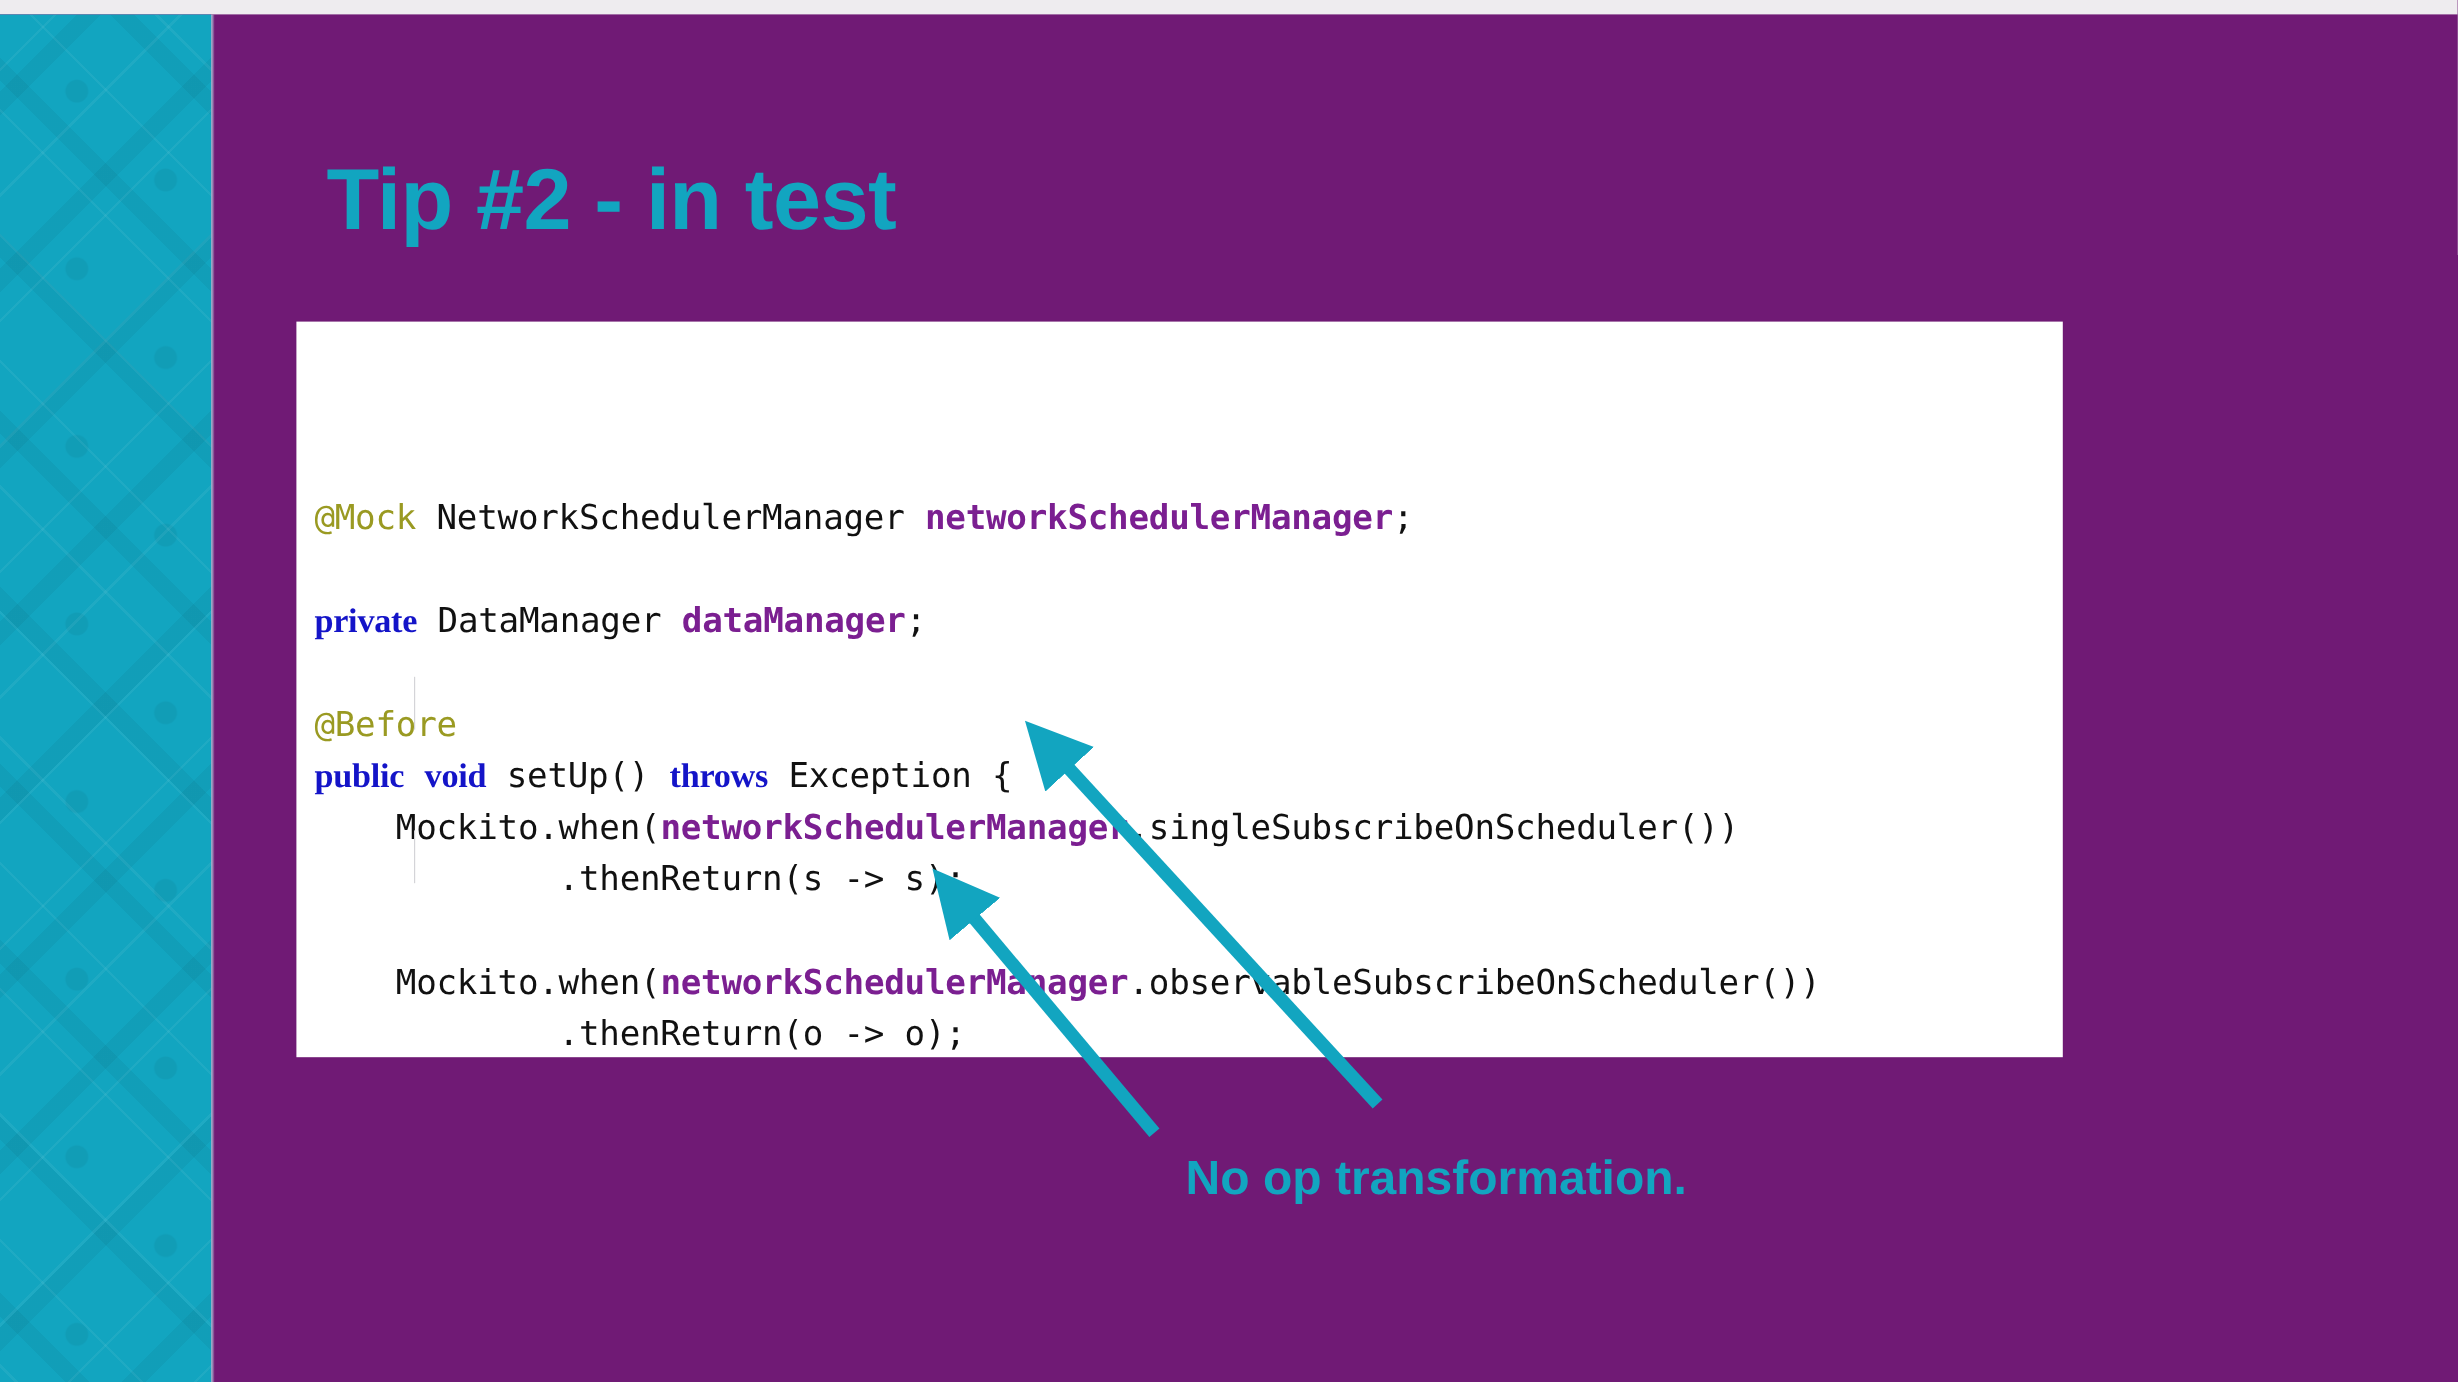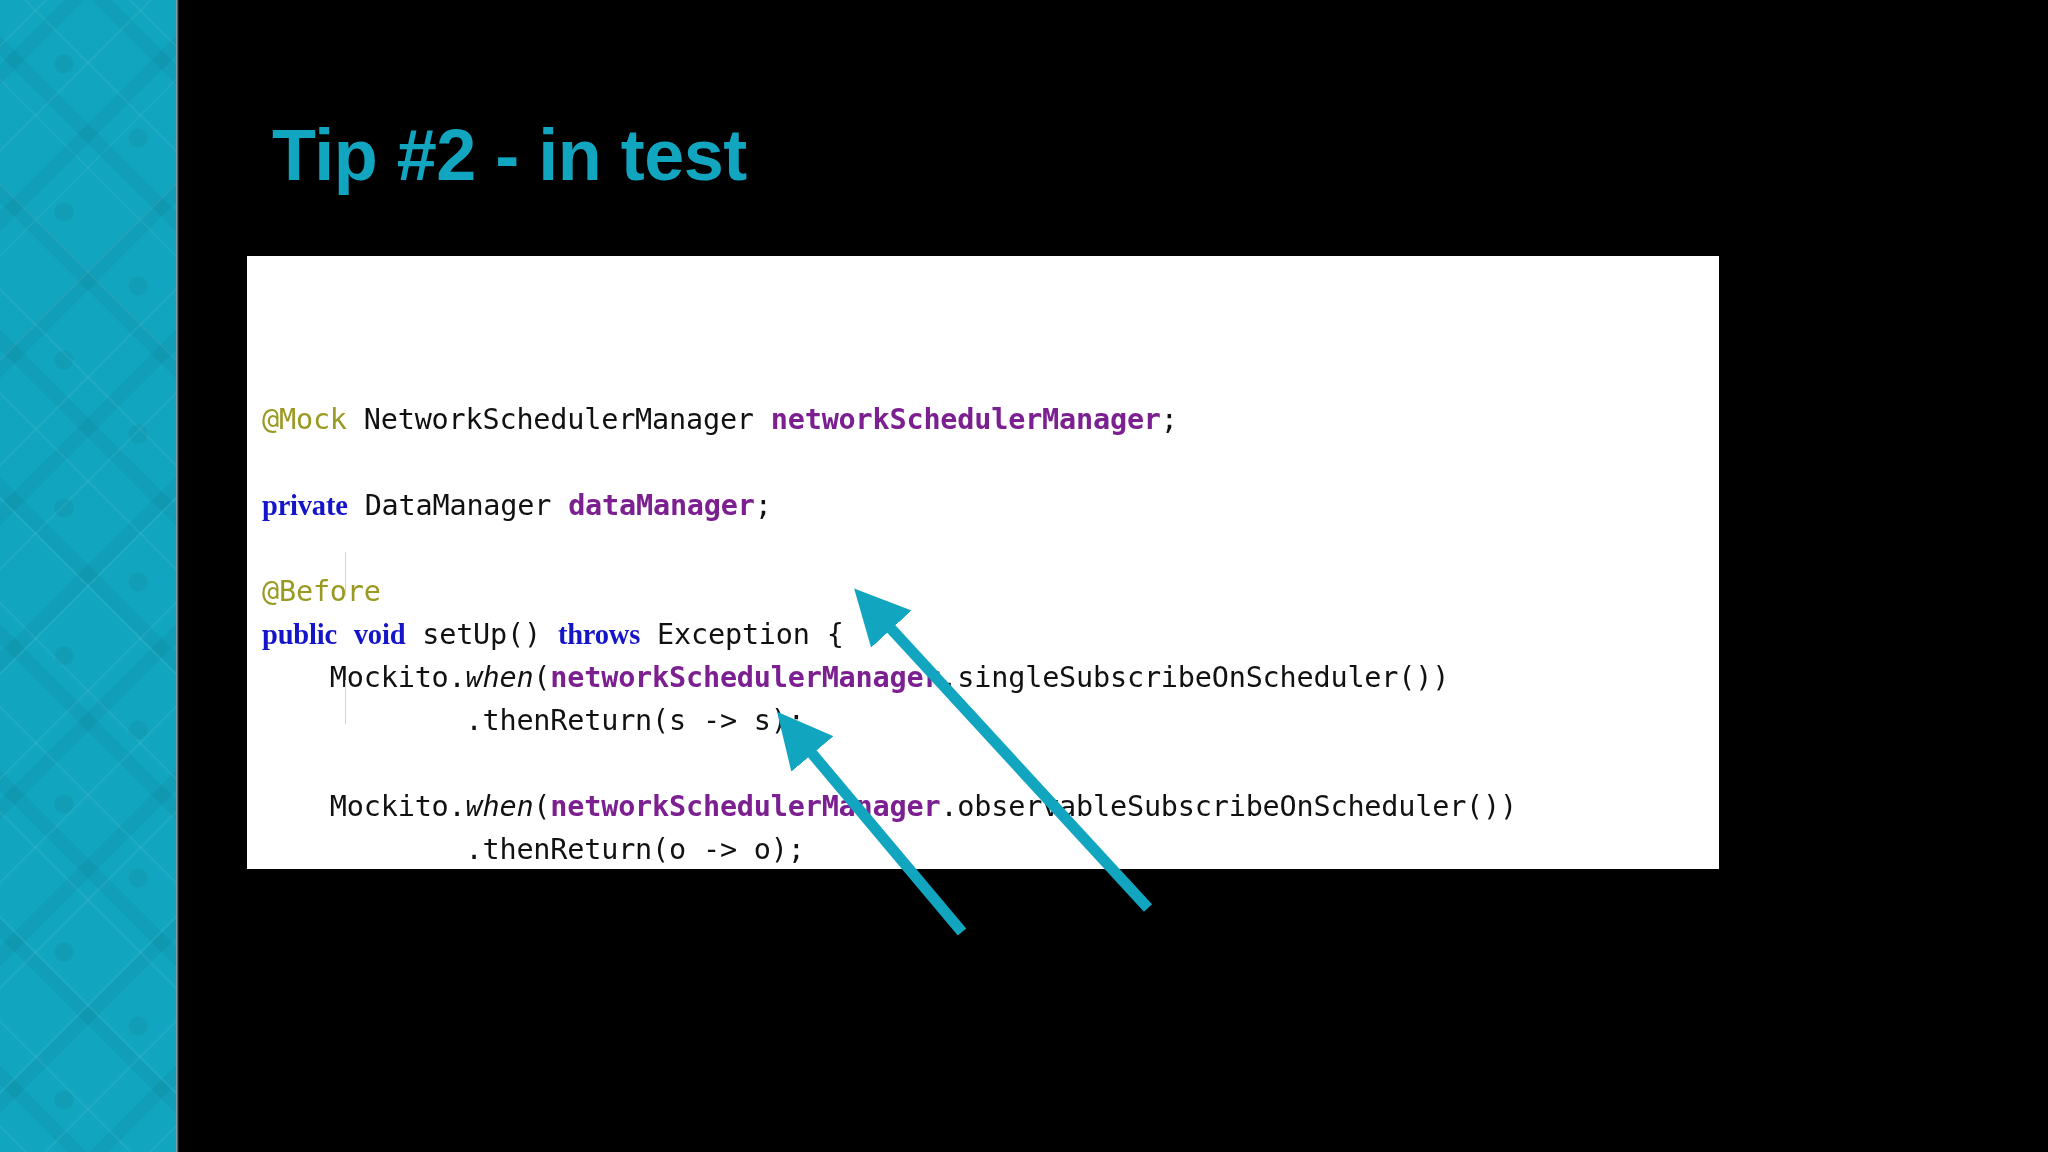--- a/index.html
+++ b/index.html
@@ -12,22 +12,23 @@
     background: #eeecef;
     font-family: "Liberation Sans", sans-serif;
     overflow: hidden;
     position: relative;
   }
 
   
   .slide {
     position: absolute;
     inset: 0;
-    background: #000000;
+    background: #701a75;
     overflow: hidden;
+    margin-top: 12px;
   }
 
   
   .sidebar {
     position: absolute;
     left: 0;
     top: 0;
     width: 176px;
     height: 1152px;
     background: #12a5c0;
@@ -104,21 +105,21 @@
     width: 1px;
     background: #d4d4d8;
   }
 
   
   .t-ann   { color: #9a9a22; }            
   .t-kw    { color: #1414c8; font-weight: bold; font-family: Liberation Serif, serif; }  
   .t-type  { color: #111111; }            
   .t-var   { color: #7b1f91; font-weight: bold; }  
   .t-plain { color: #111111; }
-  .t-italic{ color: #111111; font-style: italic; }
+  .t-italic{ color: #111111; }
 
   
   .arrows {
     position: absolute;
     left: 0; top: 0;
     width: 2048px; height: 1152px;
     pointer-events: none;
   }
 
   
@@ -157,14 +158,15 @@
   <svg class="arrows" viewBox="0 0 2048 1152" xmlns="http://www.w3.org/2000/svg">
     <defs>
       <marker id="ah" markerWidth="5" markerHeight="5" refX="2.6" refY="2.5" orient="auto" markerUnits="strokeWidth">
         <path d="M0,0 L5,2.5 L0,5 z" fill="#12a5c0"></path>
       </marker>
     </defs>
     <line x1="1148" y1="908" x2="872" y2="608" stroke="#12a5c0" stroke-width="11" marker-end="url(#ah)"></line>
     <line x1="962" y1="932" x2="794" y2="732" stroke="#12a5c0" stroke-width="11" marker-end="url(#ah)"></line>
   </svg>
 
+  <div class="caption">No op transformation.</div>
 
 </div>
 
 </body></html>

